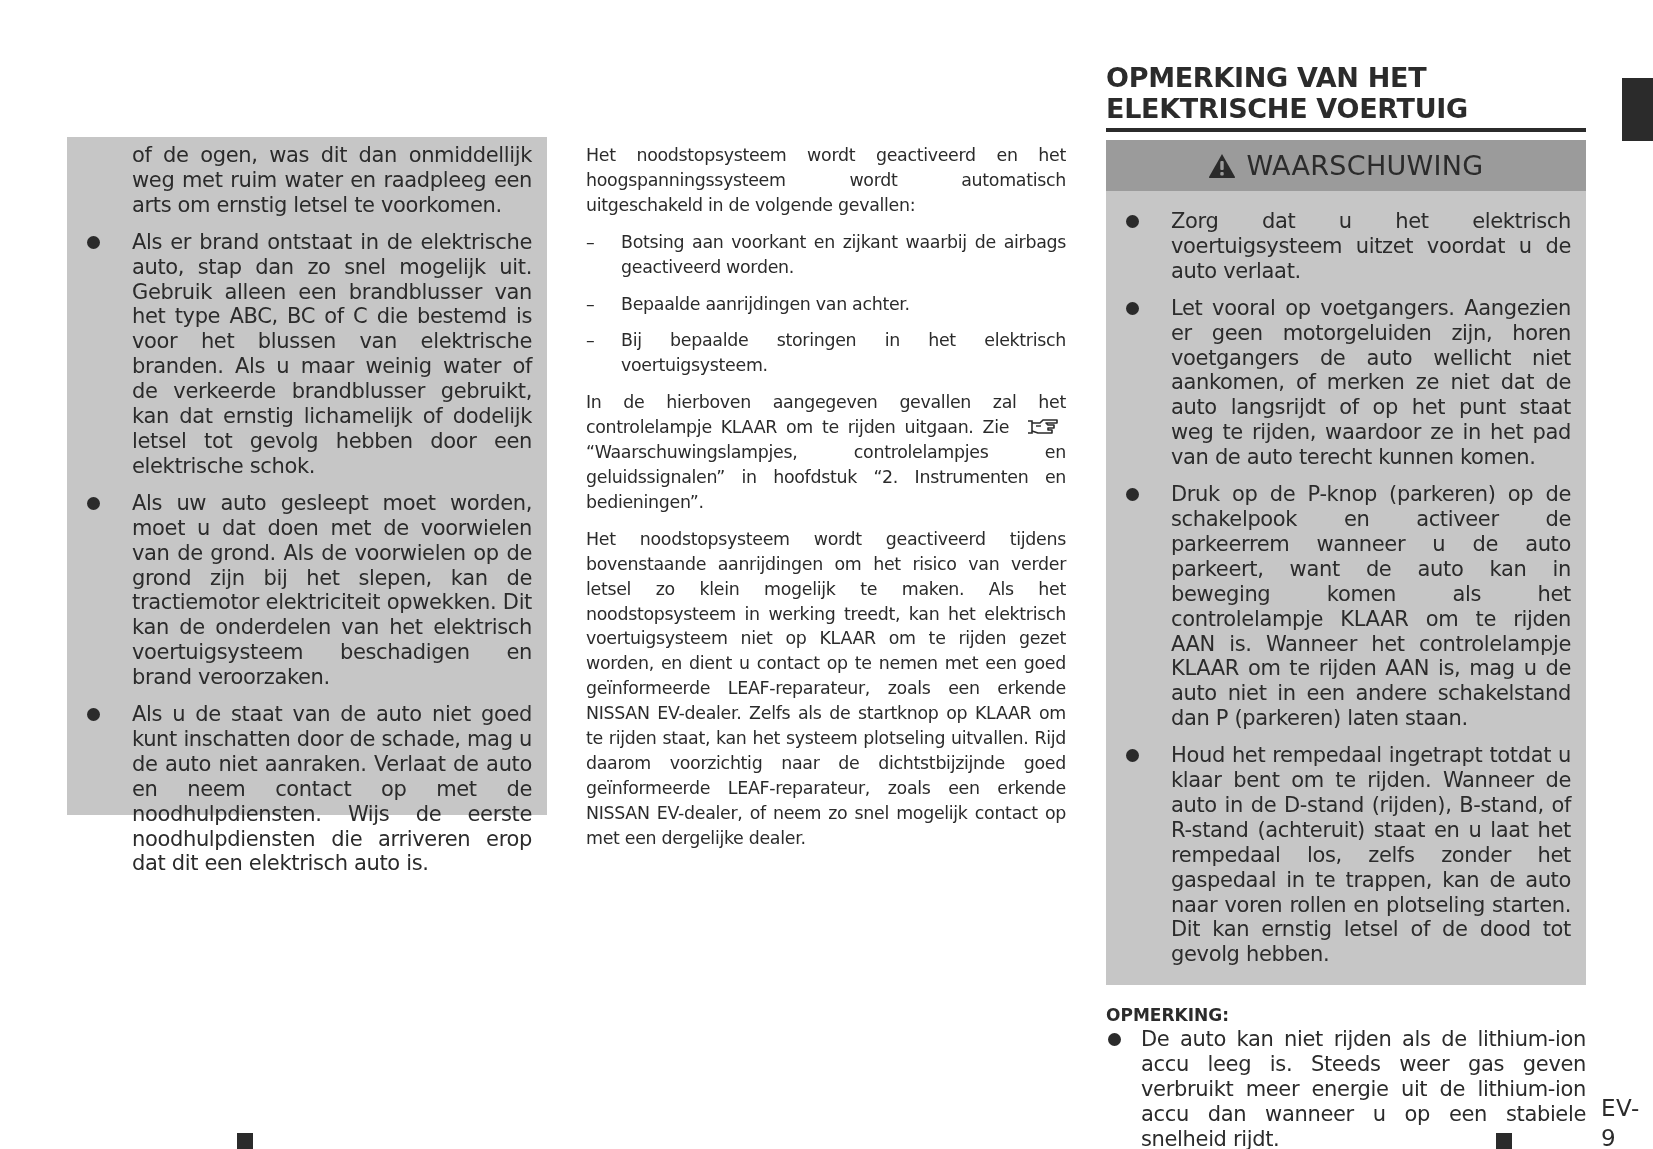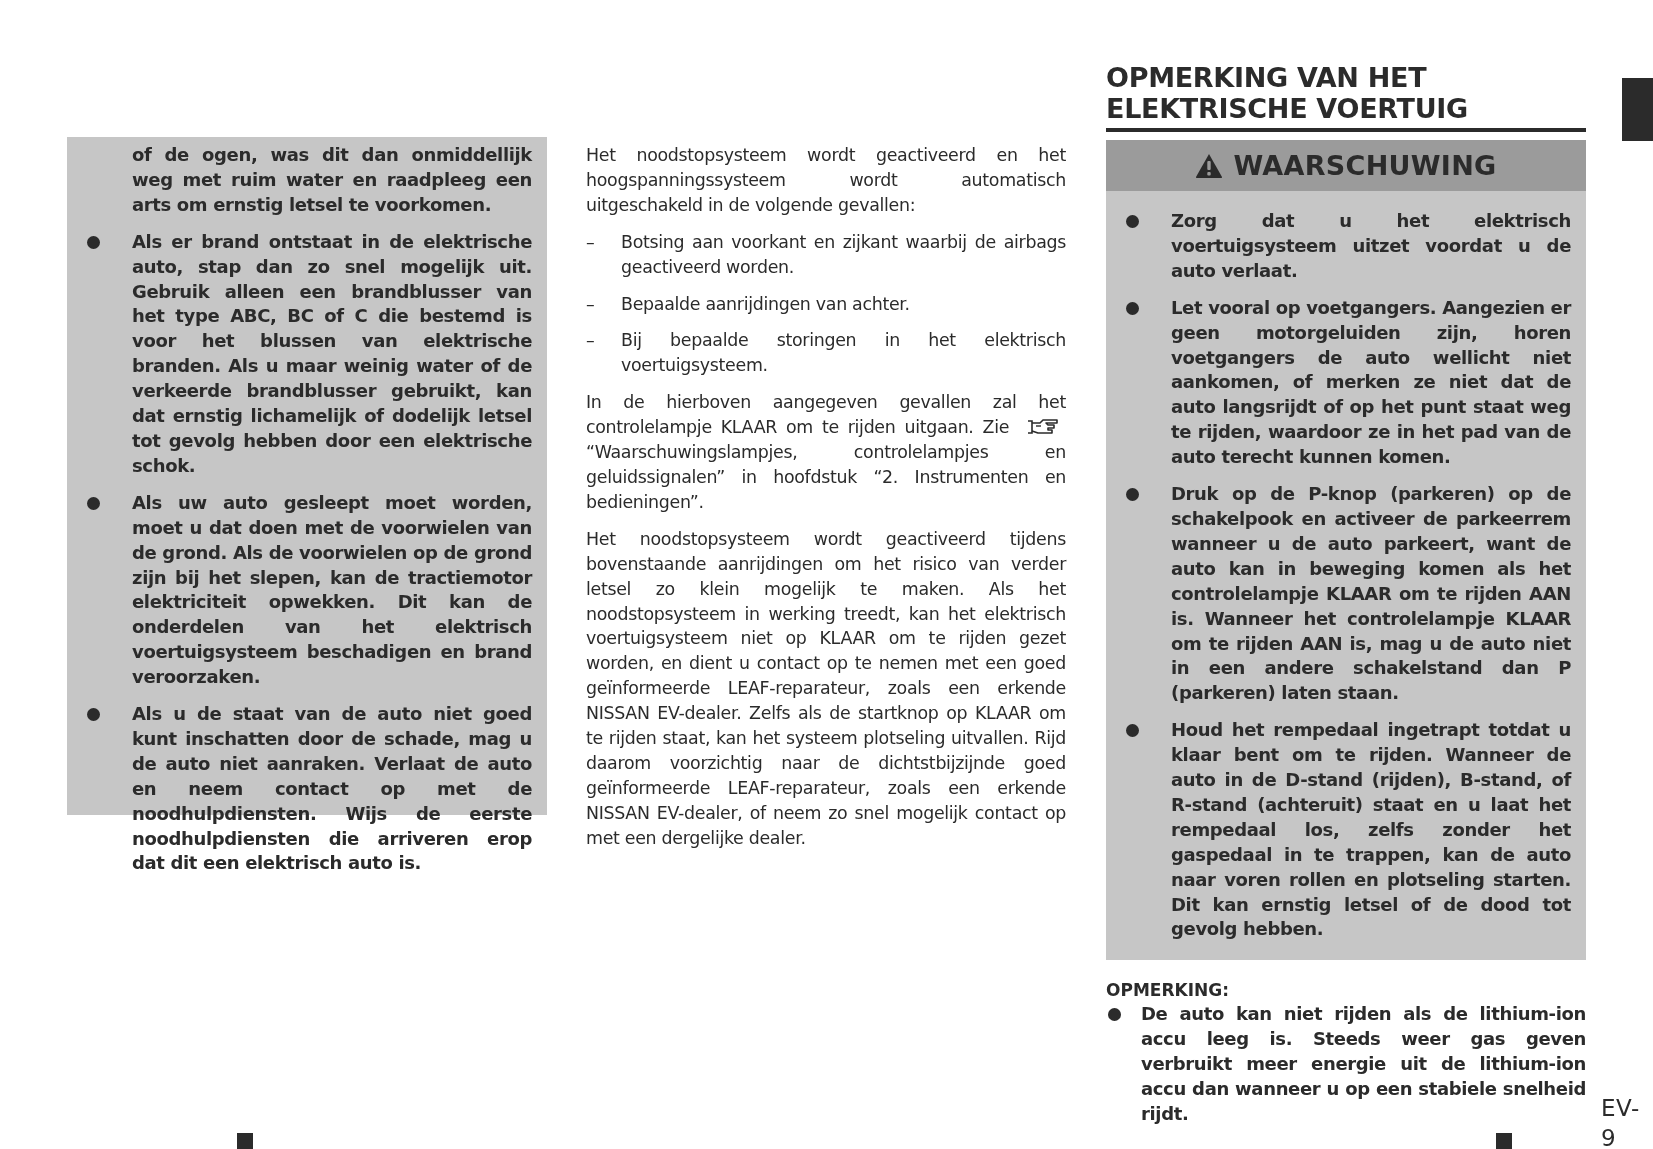--- a/index.html
+++ b/index.html
@@ -10,21 +10,21 @@
     }
     .col { position: absolute; }
     
     .left-box {
       left: 67px; top: 137px; width: 480px; height: 678px;
       background: #c6c6c6;
       box-sizing: border-box;
       padding: 6px 15px 0 15px;
     }
     .bold-text {
-      font-weight: bold; font-size: 18px; line-height: 24.9px;
+      font-weight: normal; font-size: 21px; line-height: 24.9px;
       text-align: justify; letter-spacing: -0.35px;
     }
     .bullet-item { position: relative; padding-left: 50px; margin-bottom: 12px; }
     .bullet-item .dot {
       position: absolute; left: 5px; top: 6px;
       width: 13px; height: 13px; border-radius: 50%;
       background: #2b2b2b;
     }
     .cont-item { padding-left: 50px; margin-bottom: 12px; }
 
@@ -54,21 +54,21 @@
     }
     .chapter-title {
       font-weight: bold; font-size: 27px; line-height: 31px;
       letter-spacing: -0.3px; margin: 0; padding-bottom: 2px;
     }
     .title-rule { height: 4px; background: #2b2b2b; margin-top: 2px; }
     .warn-box { margin-top: 8px; background: #c6c6c6; }
     .warn-head {
       background: #9b9b9b; height: 51px;
       display: flex; align-items: center; justify-content: center;
-      font-weight: bold; font-size: 27px; letter-spacing: 0.3px;
+      font-weight: normal; font-size: 27px; letter-spacing: 0.3px;
     }
     .warn-head svg { margin-right: 10px; }
     .warn-body { padding: 18px 15px 6px 15px; }
     .note-label {
       font-weight: bold; font-size: 17px; line-height: 24px; margin-top: 18px;
     }
     .note-item { position: relative; padding-left: 35px; }
     .note-item .dot {
       position: absolute; left: 2px; top: 6px;
       width: 13px; height: 13px; border-radius: 50%; background: #2b2b2b;

